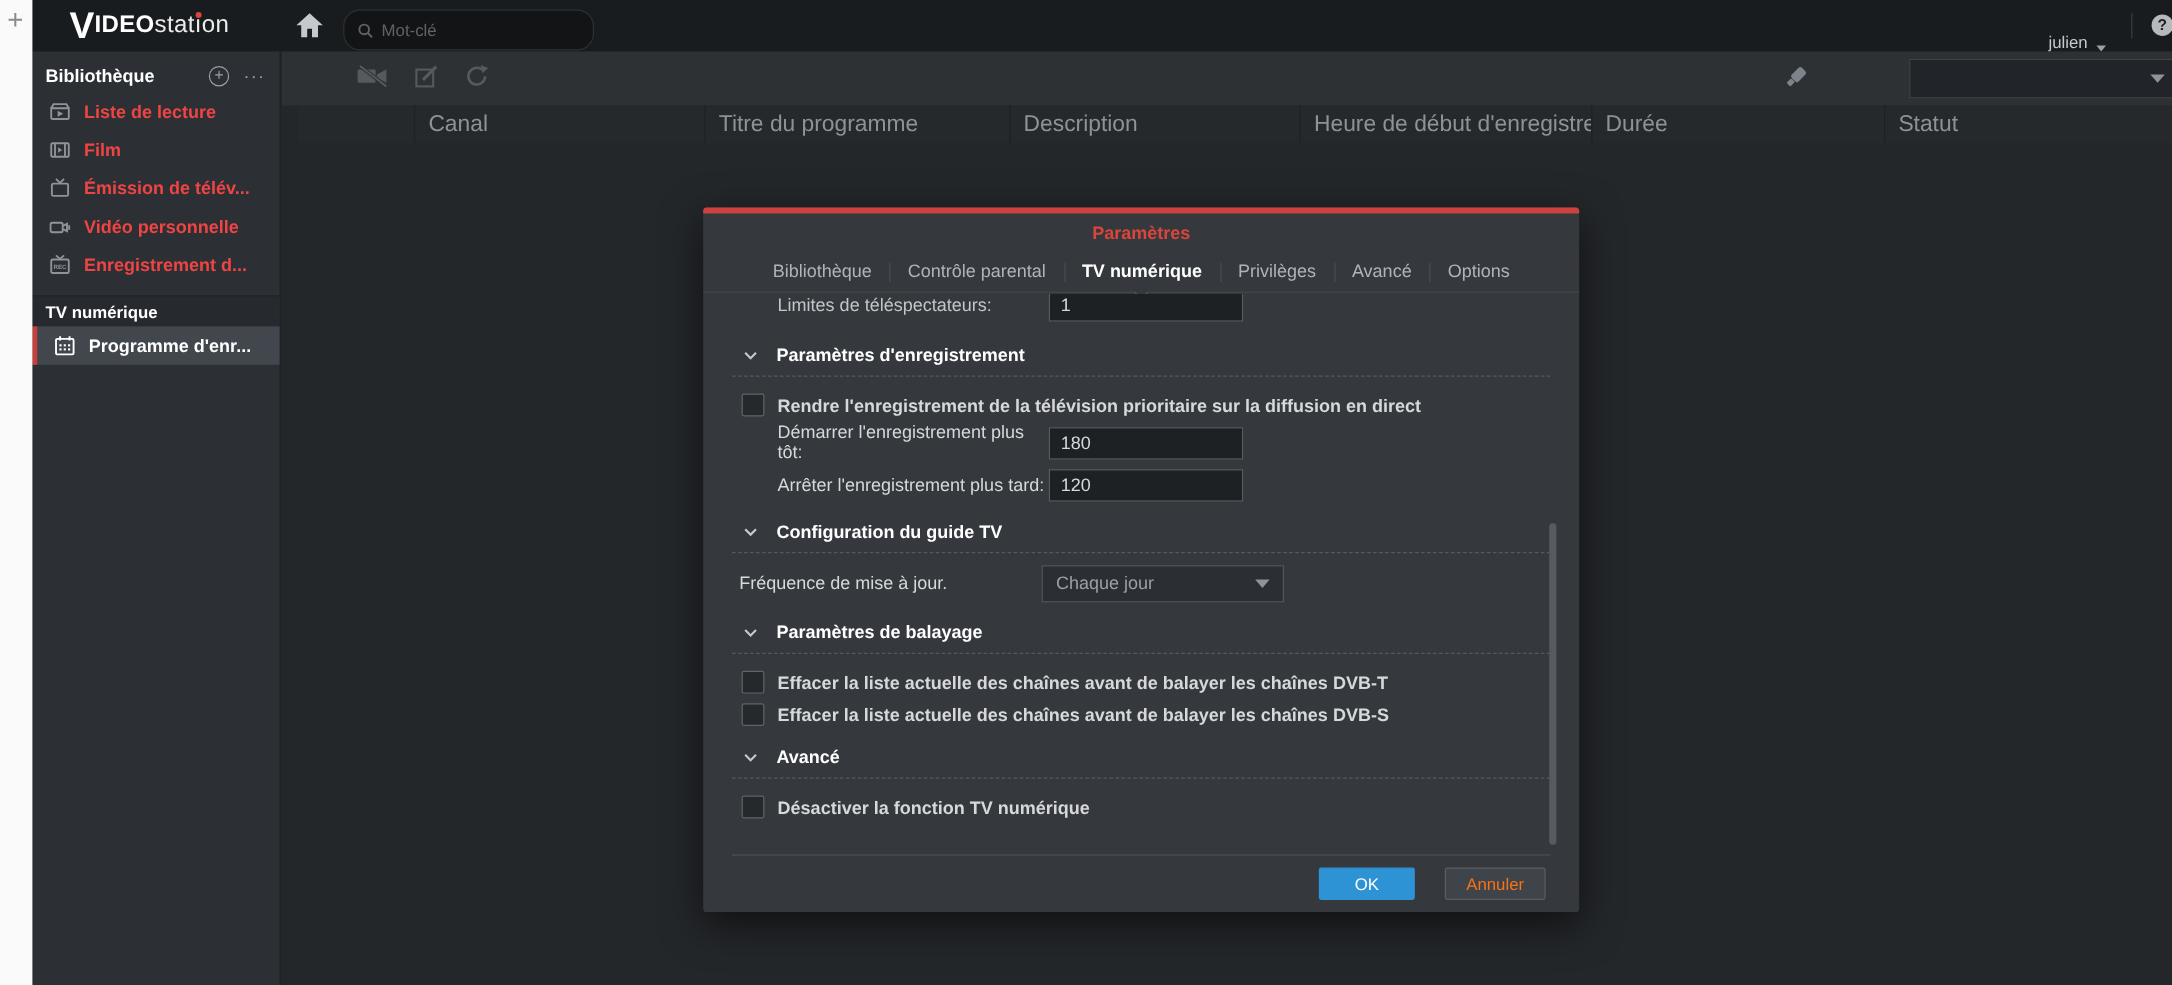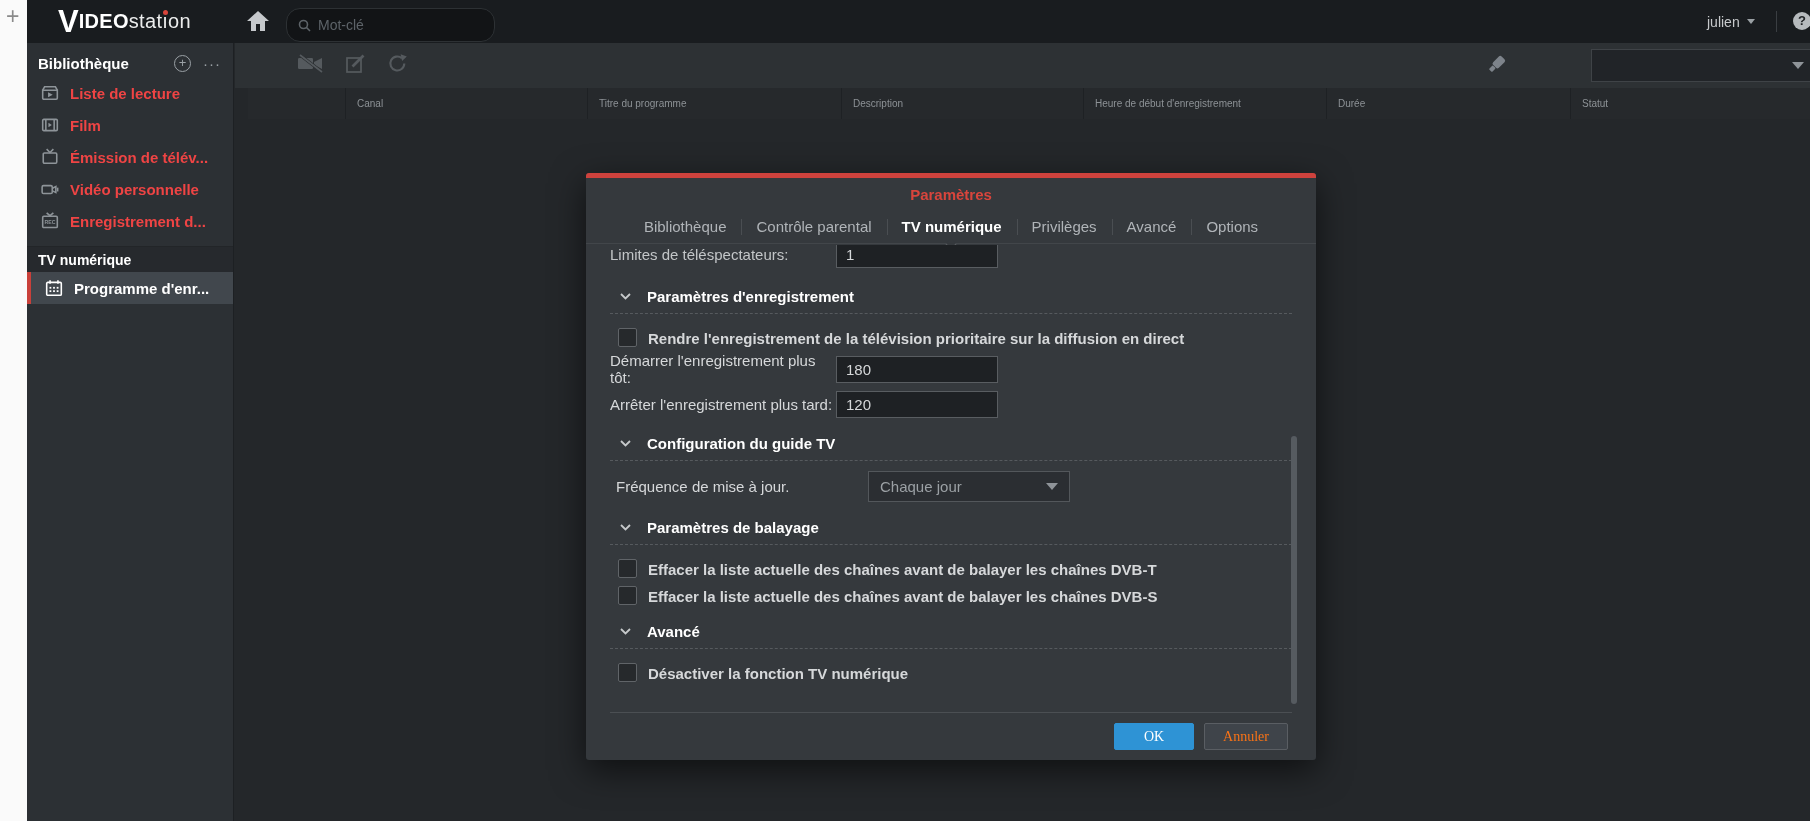--- a/index.html
+++ b/index.html
@@ -16,21 +16,21 @@
   .brand .v { font-size:31px; font-weight:bold; line-height:36px; }
   .brand .ideo { font-size:20px; font-weight:bold; letter-spacing:.3px; }
   .brand .station { font-size:20px; font-weight:300; color:#eceded; letter-spacing:.3px; }
   .brand .i-dot { position:relative; display:inline-block; }
   .brand .i-dot::after { content:""; position:absolute; left:50%; top:0px; width:5px; height:5px; margin-left:-2px; border-radius:50%; background:#d9453c; }
   .home-btn { position:absolute; left:219px; top:10px; width:26px; height:24px; }
   .search { position:absolute; left:259px; top:8px; width:209px; height:34px; background:#121416; border:1px solid #2d3134; border-radius:14px; display:flex; align-items:center; padding:0 11px; }
   .search svg { flex:none; margin-right:7px; }
   .search input { flex:1; background:transparent; border:none; outline:none; color:#cfd2d4; font-size:14px; font-family:inherit; }
   .search input::placeholder { color:#5d6368; }
-  .user-menu { position:absolute; left:1680px; top:0; height:43px; display:flex; align-items:center; gap:7px; color:#c7cacc; font-size:14px; cursor:pointer; }
+  .user-menu { position:absolute; left:1680px; top:0; height:43px; display:flex; align-items:flex-end; gap:7px; color:#c7cacc; font-size:14px; cursor:pointer; }
   .caret-down { width:0; height:0; border-left:4px solid transparent; border-right:4px solid transparent; border-top:5px solid #9aa0a4; }
   .topbar-divider { position:absolute; left:1749px; top:11px; width:1px; height:21px; background:#3a3e42; }
   .help-btn { position:absolute; left:1766px; top:12px; width:18px; height:18px; border-radius:50%; background:#b6babd; color:#202326; font-size:13px; font-weight:bold; text-align:center; line-height:18px; }
 
   
   .sidebar { position:absolute; left:27px; top:43px; width:207px; bottom:0; background:#2c3034; border-right:1px solid #1d2023; }
   .sb-header { height:34px; display:flex; align-items:center; padding:6px 12px 0 11px; color:#fff; font-weight:bold; font-size:15px; }
   .sb-header .t { flex:1; }
   .add-circle { width:17px; height:17px; border:1.5px solid #9aa0a5; border-radius:50%; color:#9aa0a5; font-size:13px; line-height:14px; text-align:center; font-weight:normal; cursor:pointer; }
   .more-dots { color:#9aa0a5; font-size:15px; font-weight:normal; margin-left:12px; letter-spacing:1px; cursor:pointer; }
@@ -41,21 +41,21 @@
   .sb-item.selected svg { stroke:#fff; }
 
   
   .main { position:absolute; left:235px; top:43px; right:0; bottom:0; background:#24272a; }
   .toolbar { position:absolute; left:0; top:0; right:0; height:45px; background:#2d3134; }
   .tb-icons { position:absolute; left:62px; top:0; height:45px; display:flex; align-items:center; gap:21px; }
   .tb-icons .ic { opacity:.95; }
   .usb-wrap { position:absolute; left:1248px; top:9px; }
   .tuner-select { position:absolute; left:1356px; top:6px; width:226px; height:33px; background:#212428; border:1px solid #3f4347; display:flex; align-items:center; padding:0 12px; cursor:pointer; }
   .tuner-select .caret-down { margin-left:auto; border-top-color:#8f9499; border-left-width:6px; border-right-width:6px; border-top-width:7px; }
-  .thead { position:absolute; left:13px; right:0; top:45px; height:31px; background:#26292c; display:flex; color:#8d9296; font-size:10px; }
+  .thead { position:absolute; left:13px; right:0; top:45px; height:31px; background:#26292c; display:flex; color:#8d9296; font-size:19px; }
   .thead .c { border-left:1px solid #1e2124; padding-left:11px; line-height:31px; white-space:nowrap; overflow:hidden; cursor:pointer; }
   .thead .c0 { width:97px; border-left:none; }
   .thead .c1 { width:242px; } .thead .c2 { width:254px; } .thead .c3 { width:242px; }
   .thead .c4 { width:243px; } .thead .c5 { width:244px; } .thead .c6 { flex:1; }
 
   
   .dialog { position:absolute; left:586px; top:173px; width:730px; height:587px; background:#35393d; border-radius:3px; box-shadow:0 10px 34px rgba(0,0,0,.6); z-index:10; }
   .dlg-accent { position:absolute; left:0; top:0; right:0; height:5px; background:#ce423d; border-radius:3px 3px 0 0; }
   .dlg-title { position:absolute; top:13px; left:0; right:0; text-align:center; color:#d9453c; font-weight:bold; font-size:15px; }
   .tabs { position:absolute; left:0; right:0; top:37px; height:34px; display:flex; justify-content:center; border-bottom:1px solid #42464a; }
@@ -63,31 +63,31 @@
   .tab + .tab::before { content:""; position:absolute; left:0; top:9px; width:1px; height:16px; background:#4a4e52; }
   .tab.active { color:#fff; font-weight:bold; }
   .notch { position:absolute; left:50%; bottom:-5px; width:8px; height:8px; margin-left:-5px; background:#35393d; border-right:1px solid #595d61; border-bottom:1px solid #595d61; transform:rotate(45deg); }
 
   .dlg-content { position:absolute; left:24px; right:24px; top:72px; height:466px; overflow:hidden; color:#d6d8da; font-size:15px; }
   .sec-head { display:flex; align-items:center; gap:16px; margin-top:19px; padding:0 0 8px 10px; border-bottom:1px dashed #565a5e; color:#fff; font-weight:bold; cursor:pointer; }
   .sec-head svg { stroke:#c6c9cb; fill:none; stroke-width:1.8; }
   .cb-row { display:flex; align-items:flex-end; margin-top:14px; padding-left:8px;font-weight:bold; }
   .cb { width:19px; height:19px; background:#26292c; border:1px solid #606468; border-radius:2px; margin-right:11px; flex:none; cursor:pointer; }
   .field-row { display:flex; align-items:center; margin-top:5px; }
-  .flabel { width:226px; }
+  .flabel { margin-left:38px; width:226px; }
   .txt { width:162px; height:27px; background:#1e2124; border:1px solid #595d61; color:#d6d8da; font-size:15px; padding:0 9px; font-family:inherit; outline:none; }
   .row-clipped { display:flex; align-items:center; height:30px; margin-top:-6px; color:#c3c6c8; }
   .select-row { display:flex; align-items:center; margin-top:10px; }
   .slabel { width:258px; padding-left:6px; }
   .select { width:202px; height:31px; background:#2b2e32; border:1px solid #53575b; display:flex; align-items:center; padding:0 11px; color:#9ba0a4; cursor:pointer; }
   .select .caret-down { margin-left:auto; border-left-width:6px; border-right-width:6px; border-top-width:7px; border-top-color:#8f9499; }
   .mt17 { margin-top:17px; } .mt18 { margin-top:18px; } .mt8 { margin-top:8px; }
 
   .dlg-divider { position:absolute; left:24px; right:24px; top:539px; height:1px; background:#4b4f53; }
-  .dlg-footer { position:absolute; top:550px; right:28px; display:flex; gap:10px;font-family:Liberation Serif, serif; }
+  .dlg-footer { position:absolute; top:550px; right:28px; display:flex; gap:25px; }
   .btn { height:27px; font-size:14px; font-family:inherit; border-radius:2px; cursor:pointer; }
   .btn-ok { width:80px; background:#2e93d5; border:1px solid #2e93d5; color:#fff; }
   .btn-cancel { width:84px; background:#3f444a; border:1px solid #5a5e63; color:#f97316; }
   .dlg-scroll { position:absolute; right:19px; top:263px; width:6px; height:268px; background:#565b60; border-radius:3px; cursor:pointer; }
 </style>
 </head>
 <body>
 
 <div class="left-strip">
   <span class="plus">+</span>

